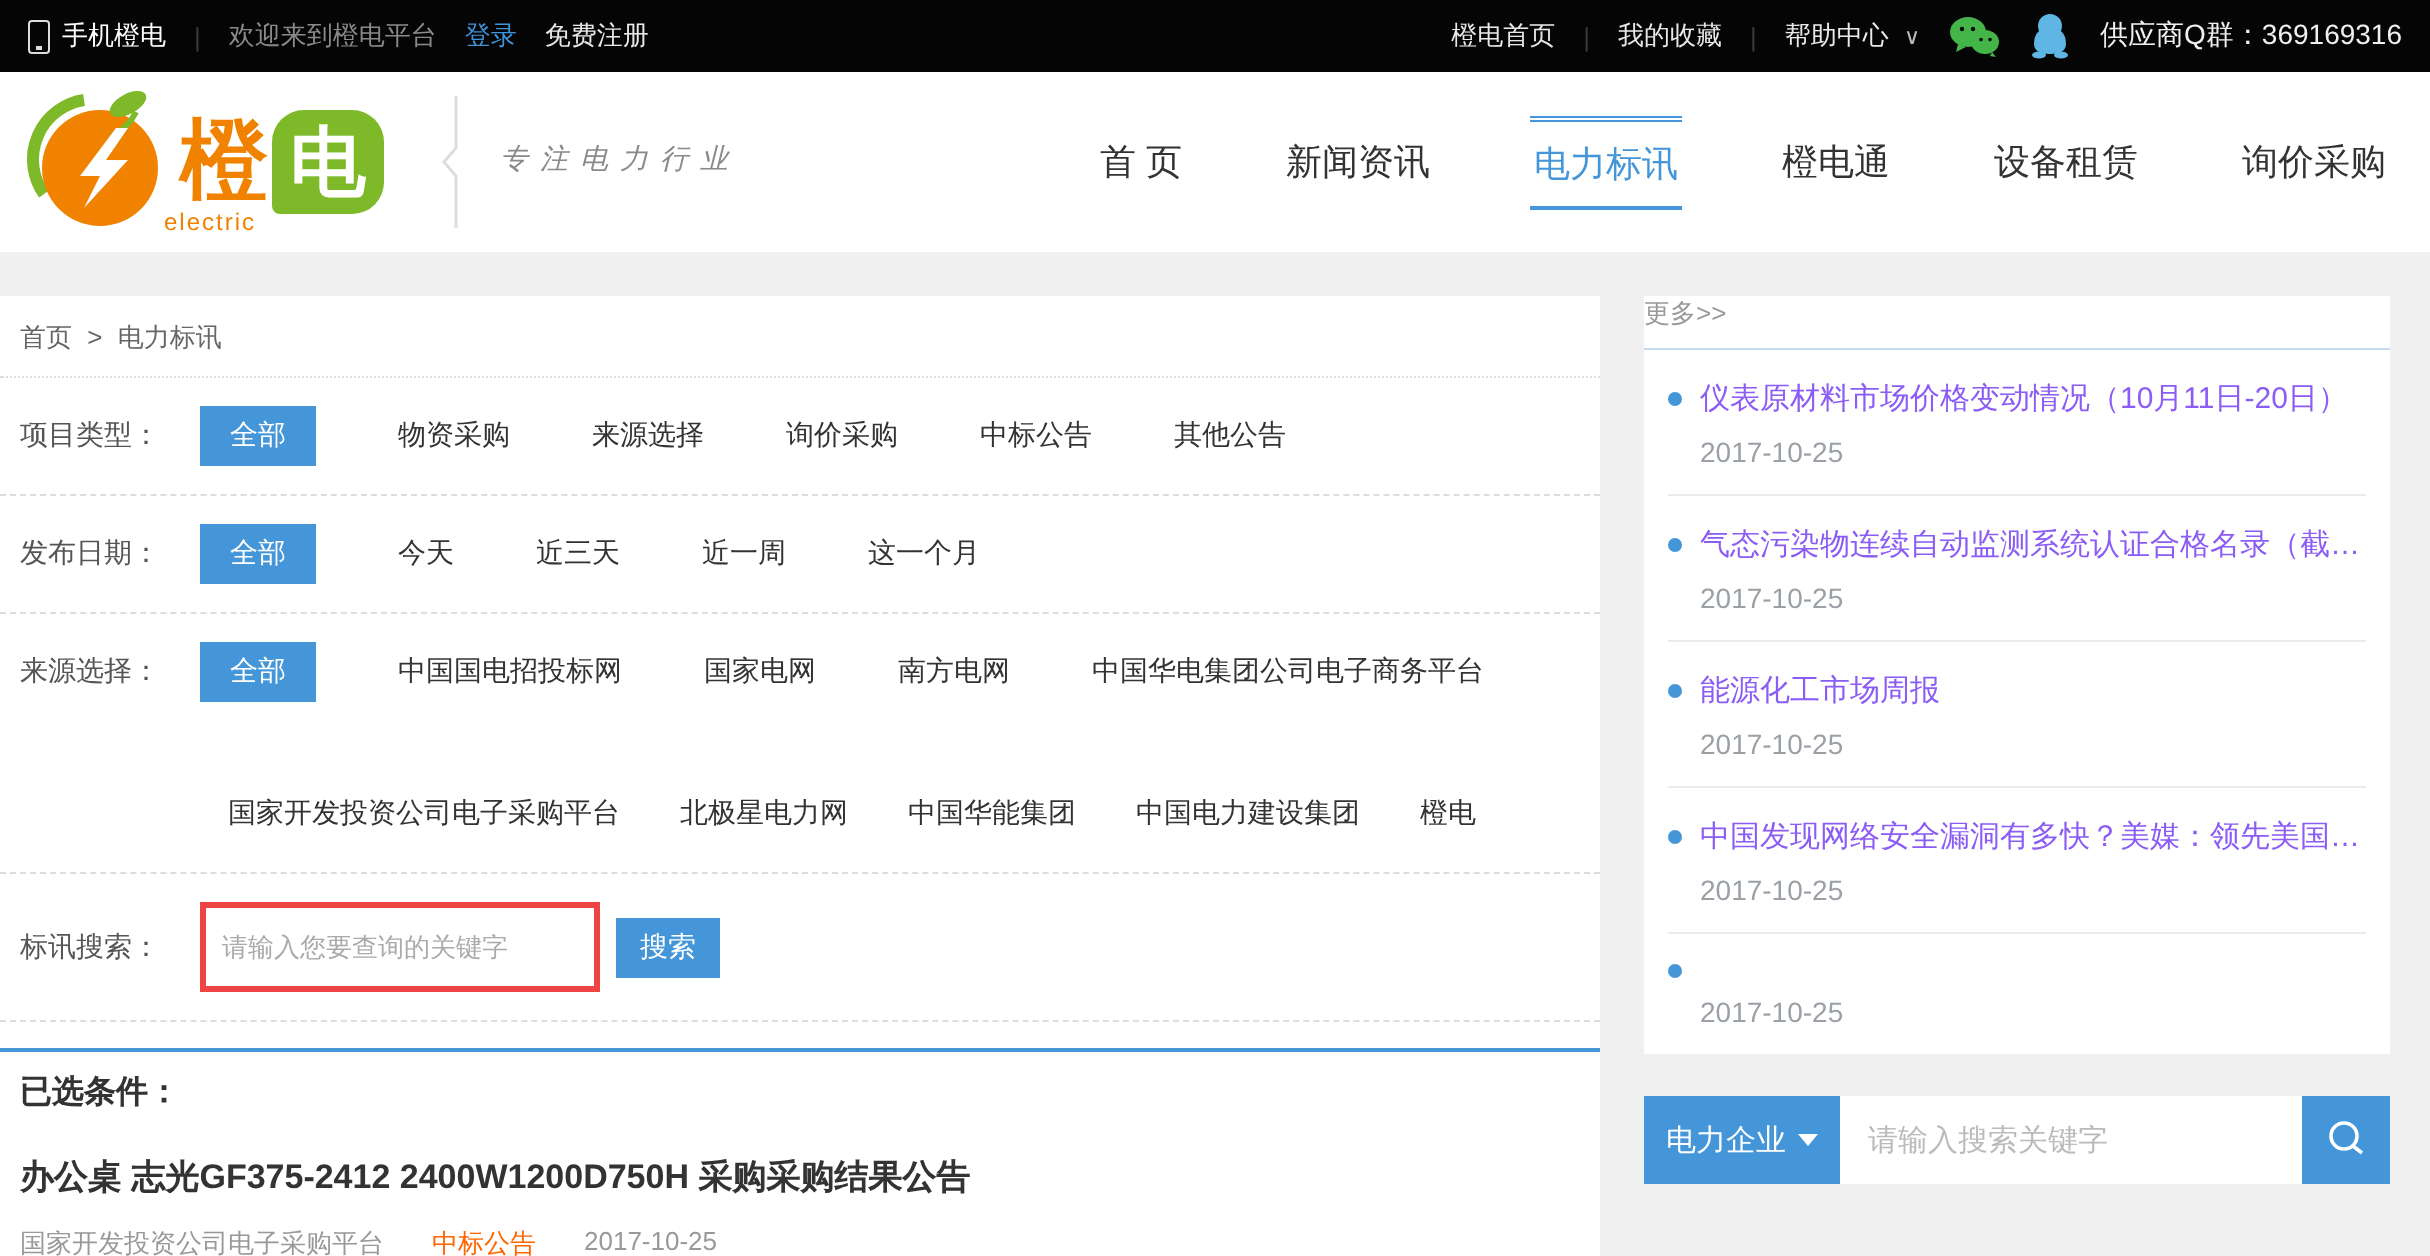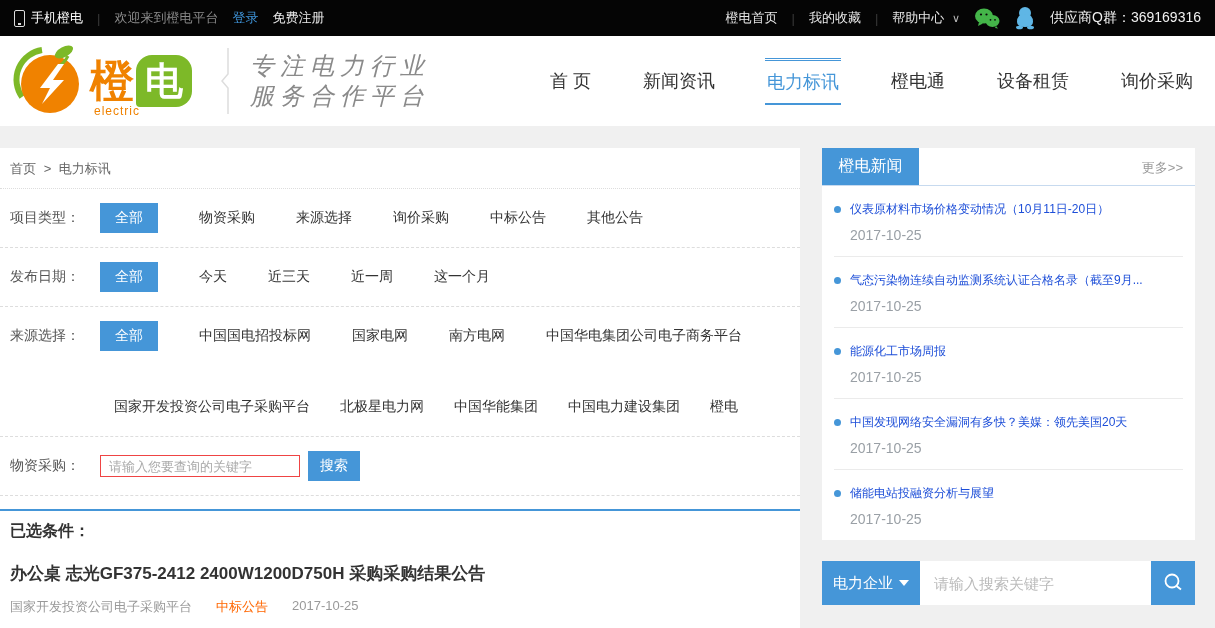--- a/index.html
+++ b/index.html
@@ -18,46 +18,46 @@
   .phone-ic { width:11px; height:17px; border:1.5px solid #ddd; border-radius:2px;
     display:inline-block; position:relative; margin-right:6px; }
   .phone-ic:after { content:""; position:absolute; bottom:1px; left:3px; right:3px;
     height:1.5px; background:#ddd; }
   .qq-group { color:#f0f0f0; font-size:14px; }
 
   
   .header { height:90px; background:#fff; display:flex; align-items:center; padding:0 12px; }
   .logo { display:flex; align-items:center; position:relative; cursor:pointer; }
   .logo-cheng { color:#f08200; font-size:44px; font-weight:bold; line-height:1; margin-left:6px; }
-  .logo-electric { position:absolute; left:82px; bottom:2px; color:#f08200; font-size:12px; letter-spacing:1px;margin-top:38px; }
+  .logo-electric { position:absolute; left:70px; bottom:2px; color:#f08200; font-size:12px; letter-spacing:1px;margin-top:38px; }
   .dian-bubble { background:#7db928; color:#fff; font-size:38px; font-weight:bold;
     width:56px; height:52px; border-radius:16px 16px 16px 4px; display:flex;
     align-items:center; justify-content:center; margin-left:2px; }
   .slogan-wrap { display:flex; align-items:center; margin-left:28px; }
   .slogan { margin-left:18px; font-family:"Liberation Serif","DejaVu Serif",serif;
-    font-style:italic; color:#8a8a8a; font-size:24px; line-height:30px; letter-spacing:6px; }
+    font-style:italic; color:#8a8a8a; font-size:14px; line-height:30px; letter-spacing:6px; }
   .nav { display:flex; align-items:center; margin-left:auto; gap:48px; padding-right:8px; }
   .nav-item { font-size:18px; color:#333; cursor:pointer; padding:9px 2px; }
   .nav-item.active { color:#4596d8; border-top:3px double #4596d8; border-bottom:2px solid #4596d8; }
 
   
   .content { display:flex; gap:22px; padding-top:22px; }
   .main-panel { width:800px; background:#fff; min-height:460px; }
   .crumb { padding:12px 10px 10px 10px; font-size:13px; color:#666;
     border-bottom:1px dotted #ddd; }
   .crumb span { cursor:pointer; }
   .frow { padding:14px 10px; border-bottom:1px dashed #ddd; font-size:14px; display:flex; align-items:flex-start; }
   .flabel { color:#555; width:90px; flex:none; padding-top:6px; }
   .fopts { display:flex; flex-wrap:wrap; align-items:center; column-gap:30px; row-gap:14px;gap:41px; }
   .opt { color:#333; cursor:pointer; padding:6px 0; }
   .opt.selected { background:#4596d8; color:#fff; padding:6px 15px; }
   .line2 { width:100%; display:flex; column-gap:30px; padding-left:14px; }
   .srow { padding:14px 10px; border-bottom:1px dashed #ddd; font-size:14px; display:flex; align-items:center; }
   .srow .flabel { padding-top:0; }
-  .kw-input { width:200px; height:22px; border:1px solid #ef4444; padding:0 8px; font-size:13px; color:#0f172a; outline:none; }
+  .kw-input { width:200px; height:45px; border:3px solid #ef4444; padding:0 8px; font-size:13px; color:#0f172a; outline:none; }
   .kw-input::placeholder { color:#aaa; }
   .search-btn { height:30px; width:52px; background:#4596d8; color:#fff; border:none;
     font-size:14px; margin-left:8px; cursor:pointer; }
   .selbar { border-top:2px solid #4596d8; margin-top:13px; padding:10px 10px 4px 10px;
     font-size:16px; font-weight:bold; color:#333; }
   .ritem { padding:16px 10px 14px 10px; border-bottom:1px solid #e8e8e8; }
   .rtitle { font-size:17px; font-weight:bold; color:#333; cursor:pointer; white-space:nowrap;
     overflow:hidden; text-overflow:ellipsis; }
   .rmeta { margin-top:13px; font-size:13px; color:#999; display:flex; gap:24px; }
   .rtag { color:#f60; }
@@ -67,21 +67,21 @@
   .news-panel { background:#fff; }
   .np-head { display:flex; align-items:flex-end; justify-content:space-between;
     border-bottom:1px solid #c7daef; }
   .np-tab { background:#4596d8; color:#fff; font-size:16px; width:97px; height:37px;
     display:flex; align-items:center; justify-content:center; cursor:pointer; }
   .np-more { color:#999; font-size:13px; padding:0 12px 8px 0; cursor:pointer; }
   .news-item { margin:0 12px; padding:15px 0 13px 0; border-bottom:1px solid #ebebeb; }
   .news-item:last-child { border-bottom:none; }
   .nt-row { display:flex; align-items:center; }
   .bullet { width:7px; height:7px; border-radius:50%; background:#4596d8; flex:none; margin-right:9px; }
-  .ntitle { font-size:12px; color:#1d4ed8; cursor:pointer; white-space:nowrap; overflow:hidden; text-overflow:ellipsis; }
+  .ntitle { font-size:15px; color:#8b5cf6; cursor:pointer; white-space:nowrap; overflow:hidden; text-overflow:ellipsis; }
   .ndate { font-size:14px; color:#9aa0a6; margin-top:9px; padding-left:16px; }
 
   .side-search { margin-top:21px; display:flex; height:44px; }
   .ss-drop { width:98px; background:#4596d8; color:#fff; font-size:15px; display:flex;
     align-items:center; justify-content:center; gap:6px; cursor:pointer; flex:none; }
   .ss-caret { width:0; height:0; border-left:5px solid transparent; border-right:5px solid transparent;
     border-top:6px solid #fff; }
   .ss-input { flex:1; border:none; background:#fff; padding:0 14px; font-size:15px; color:#333; outline:none; }
   .ss-input::placeholder { color:#bbb; }
   .ss-btn { width:44px; background:#4596d8; border:none; display:flex; align-items:center;
@@ -144,21 +144,20 @@
     <span class="logo-cheng">橙</span>
     <span class="dian-bubble">电</span>
     <span class="logo-electric">electric</span>
   </div>
   <div class="slogan-wrap">
     <svg width="12" height="66" viewBox="0 0 12 66">
       <polyline points="8,0 8,26 2,33 8,40 8,66" stroke="#ddd" stroke-width="1.5" fill="none"></polyline>
     </svg>
     <div class="slogan">
       <div>专注电力行业</div>
-      <div>服务合作平台</div>
     </div>
   </div>
   <div class="nav">
     <span class="nav-item">首 页</span>
     <span class="nav-item">新闻资讯</span>
     <span class="nav-item active">电力标讯</span>
     <span class="nav-item">橙电通</span>
     <span class="nav-item">设备租赁</span>
     <span class="nav-item">询价采购</span>
   </div>
@@ -208,21 +207,21 @@
           <span class="opt">国家开发投资公司电子采购平台</span>
           <span class="opt">北极星电力网</span>
           <span class="opt">中国华能集团</span>
           <span class="opt">中国电力建设集团</span>
           <span class="opt">橙电</span>
         </div>
       </div>
     </div>
 
     <div class="srow">
-      <span class="flabel">物资采购：</span>
+      <span class="flabel">标讯搜索：</span>
       <input class="kw-input" type="text" placeholder="请输入您要查询的关键字" style="">
       <button class="search-btn">搜索</button>
     </div>
 
     <div class="selbar">已选条件：</div>
 
     <div class="ritem">
       <div class="rtitle">办公桌 志光GF375-2412 2400W1200D750H 采购采购结果公告</div>
       <div class="rmeta">
         <span>国家开发投资公司电子采购平台</span>
@@ -233,21 +232,20 @@
 
     <div class="ritem">
       <div class="rtitle">盛泰斯电脑包DS-8521、罗技M330无线静音鼠标罗技M330无线静音鼠标 及电脑耗材物资采购采购结果...</div>
 
     </div>
   </div>
 
   <div class="sidebar">
     <div class="news-panel">
       <div class="np-head">
-        <span class="np-tab">橙电新闻</span>
         <span class="np-more">更多&gt;&gt;</span>
       </div>
 
       <div class="news-item">
         <div class="nt-row">
           <span class="bullet"></span>
           <span class="ntitle">仪表原材料市场价格变动情况（10月11日-20日）</span>
         </div>
         <div class="ndate">2017-10-25</div>
       </div>
@@ -268,21 +266,20 @@
       <div class="news-item">
         <div class="nt-row">
           <span class="bullet"></span>
           <span class="ntitle">中国发现网络安全漏洞有多快？美媒：领先美国20天</span>
         </div>
         <div class="ndate">2017-10-25</div>
       </div>
       <div class="news-item">
         <div class="nt-row">
           <span class="bullet"></span>
-          <span class="ntitle">储能电站投融资分析与展望</span>
         </div>
         <div class="ndate">2017-10-25</div>
       </div>
     </div>
 
     <div class="side-search">
       <div class="ss-drop">
         <span>电力企业</span>
         <span class="ss-caret"></span>
       </div>

